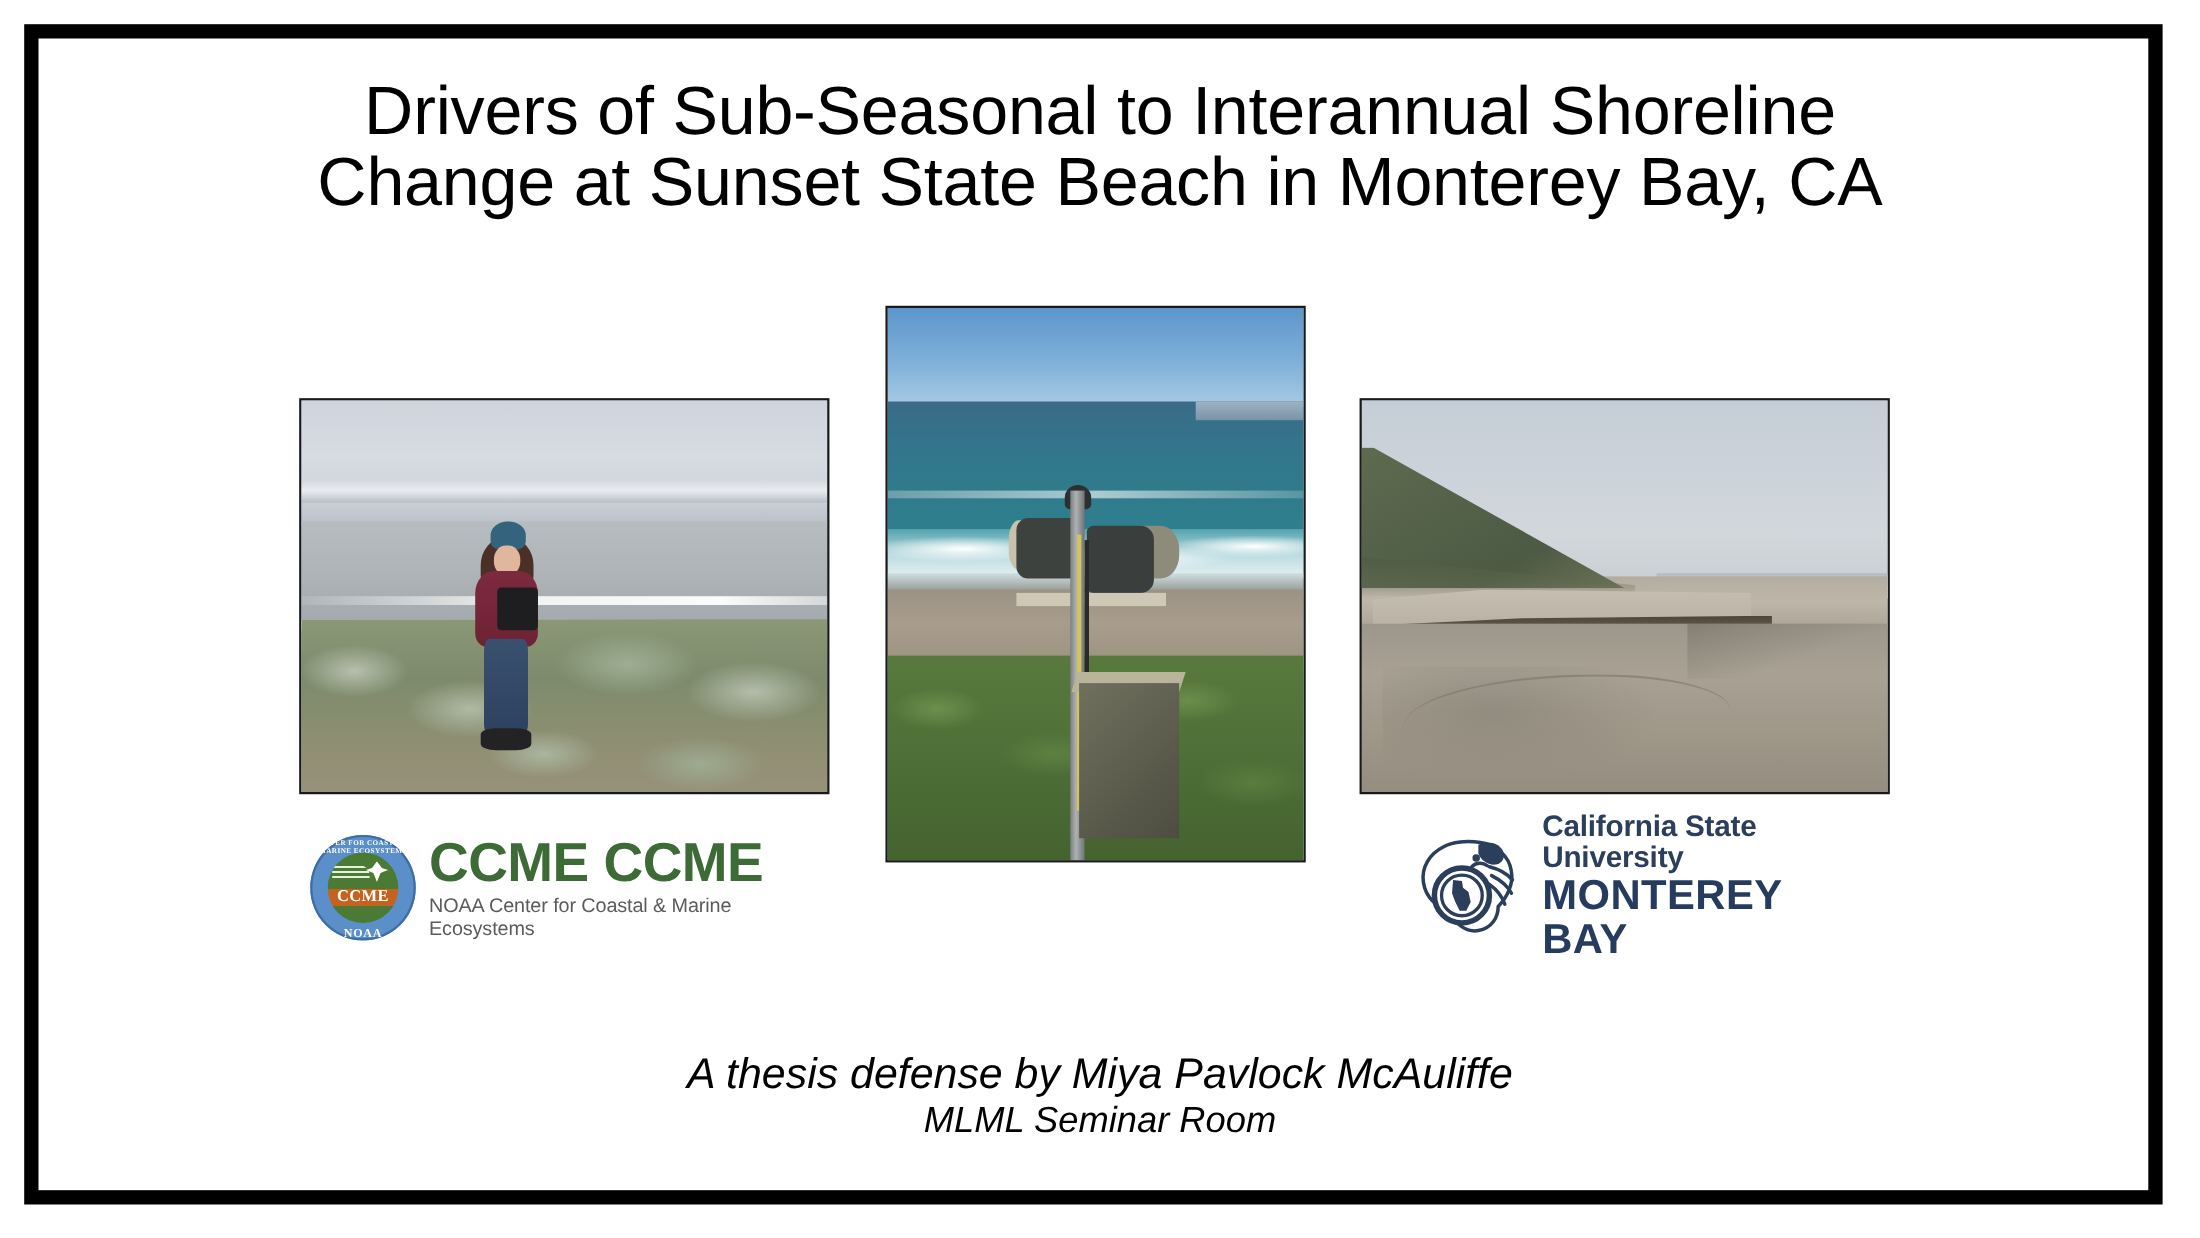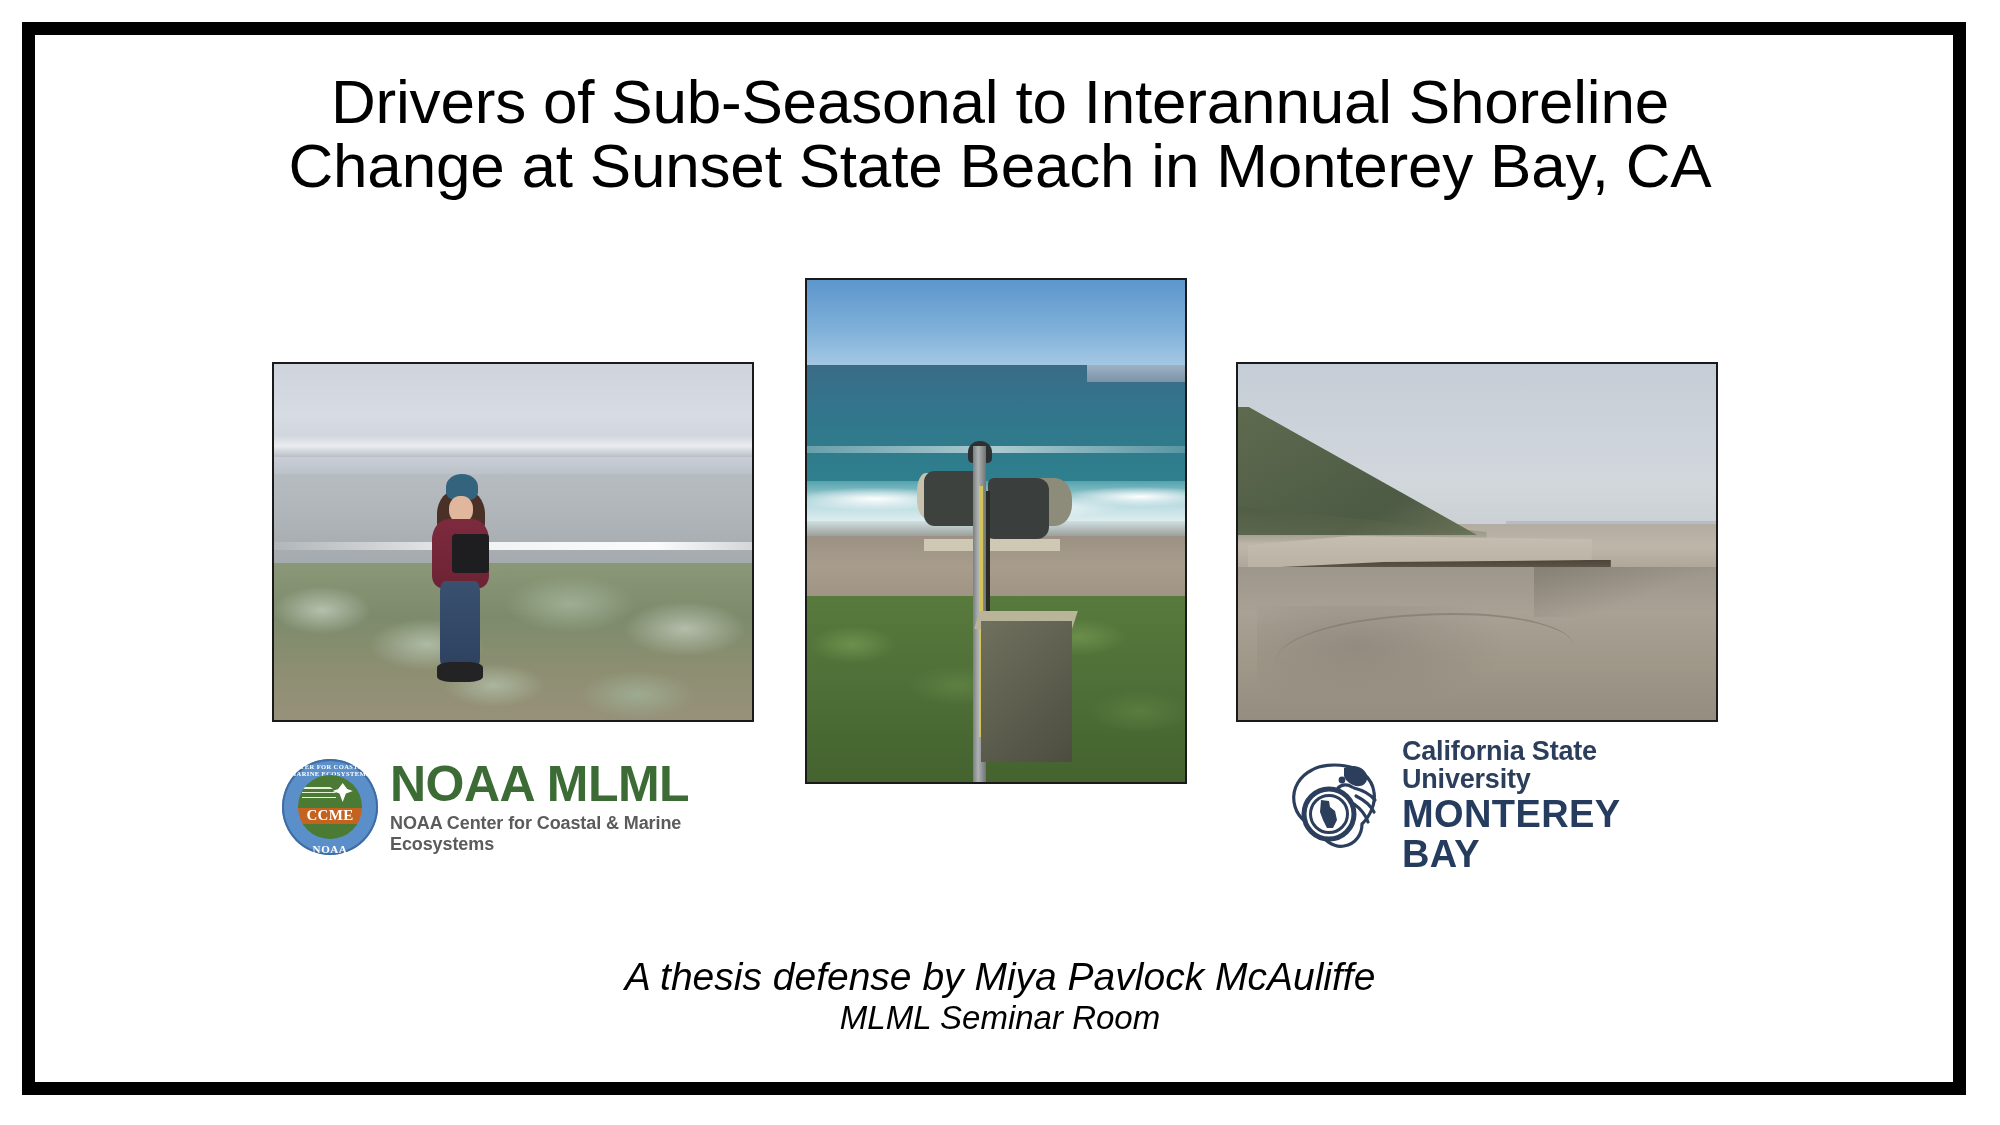--- a/index.html
+++ b/index.html
@@ -330,21 +330,21 @@
   .seal-arc-top { top: 4px; font-size: 6.5px; letter-spacing: 0.4px; }
   .seal-arc-bottom { bottom: 0; font-size: 11px; letter-spacing: 0.6px; }
   .noaa-text { margin-left: 12px; }
   #noaa-wordmark {
     font-family: "Liberation Sans", sans-serif;
     font-size: 50px; font-weight: 700; color: #3c6b35;
     line-height: 1; letter-spacing: -0.5px;
   }
   #noaa-tagline {
     font-family: "Liberation Sans", sans-serif;
-    font-size: 18px; font-weight: 700; color: #5b5b5b;
+    font-size: 18px; font-weight: 400; color: #5b5b5b;
     margin-top: 4px; letter-spacing: -0.1px;
   }
 
   #logo-mlml {
     position: absolute;
     left: 938px; top: 800px;
     width: 128px; height: 128px;
   }
   .mlml-ring {
     position: absolute; inset: 0; border-radius: 50%;
@@ -501,21 +501,21 @@
       <div class="seal-ring"></div>
       <div class="seal-arc-top">CENTER FOR COASTAL &amp; MARINE ECOSYSTEMS</div>
       <div class="seal-arc-bottom">NOAA</div>
       <div class="seal-inner">
         <div class="seal-waves"></div>
         <div class="seal-bird"></div>
         <div class="seal-ccme">CCME</div>
       </div>
     </div>
     <div class="noaa-text">
-      <div id="noaa-wordmark">NOAA MLML</div>
+      <div id="noaa-wordmark">CCME CCME</div>
       <div id="noaa-tagline">NOAA Center for Coastal &amp; Marine Ecosystems</div>
     </div>
   </div>
 
 
   <div id="logo-csumb">
     <div class="otter-mark">
       <svg viewBox="0 0 106 104" width="106" height="104" aria-hidden="true">
         <g fill="none" stroke="#2b3e5c" stroke-width="3.2" stroke-linejoin="round" stroke-linecap="round">
           <path d="M30 16 C18 22 10 34 12 48 C14 62 24 70 34 73 C40 86 52 94 62 92 C74 90 80 80 80 70

